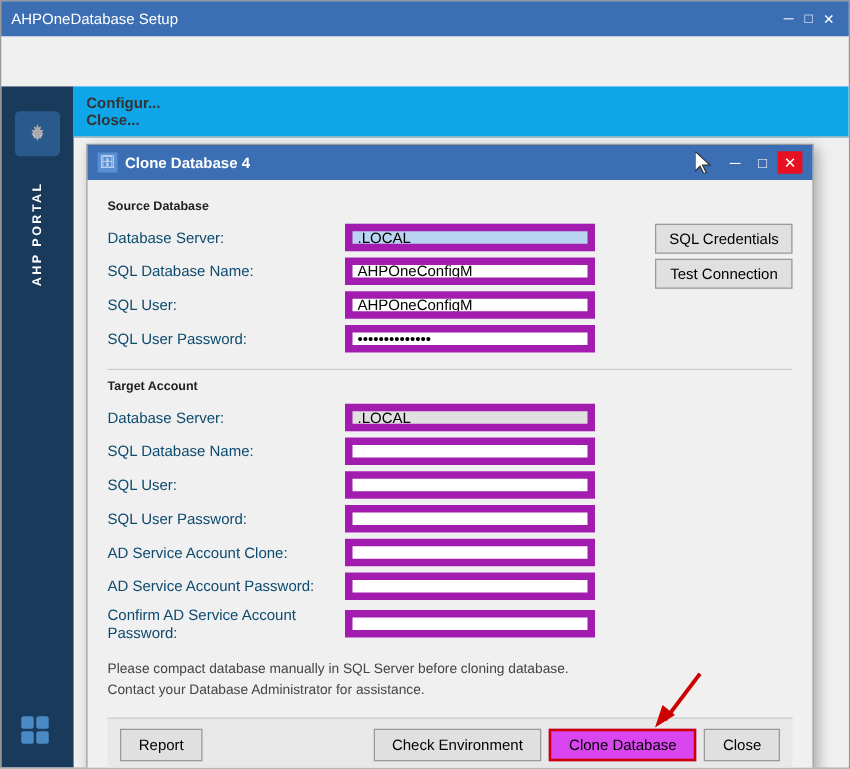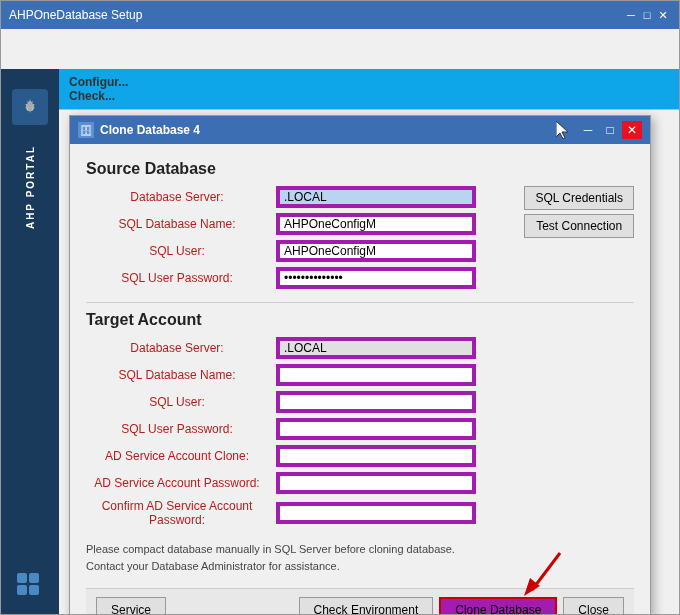--- a/index.html
+++ b/index.html
@@ -155,43 +155,43 @@
       background: #e81123;
     }
 
     .dialog-body {
       padding: 12px 16px 10px;
     }
 
     
     .section-label {
       font-weight: bold;
-      font-size: 16px;
+      font-size: 10px;
       color: #222;
       margin-bottom: 8px;
       margin-top: 4px;
     }
 
     
     .form-row {
       display: flex;
       align-items: center;
       margin-bottom: 5px;
     }
     .form-label {
       width: 190px;
-      text-align: center;
+      text-align: left;
       padding-right: 8px;
-      color: #b91c1c;
+      color: #0c4a6e;
       font-size: 12px;
       flex-shrink: 0;
     }
     .form-input {
       height: 22px;
-      border: 4px solid #a21caf;
+      border: 6px solid #a21caf;
       background: white;
       padding: 2px 4px;
       font-size: 12px;
       outline: none;
     }
     .form-input.source-server {
       width: 200px;
       background: #b8d4f0;
     }
     .form-input.regular {
@@ -245,21 +245,21 @@
     }
     .footer-btn {
       background: #e0e0e0;
       border: 1px solid #999;
       padding: 4px 14px;
       font-size: 12px;
       cursor: pointer;
       height: 26px;
     }
     .footer-btn.primary {
-      background: #a21caf;
+      background: #d946ef;
       border: 2px solid #cc0000;
     }
   </style>
 </head>
 <body>
 
 <div class="outer-window">
 
   <div class="outer-titlebar">
     <span class="title-text">AHPOneDatabase Setup</span>
@@ -286,21 +286,21 @@
           <rect x="14" y="2" width="10" height="10" rx="2" fill="#4a8ac4"></rect>
           <rect x="2" y="14" width="10" height="10" rx="2" fill="#4a8ac4"></rect>
           <rect x="14" y="14" width="10" height="10" rx="2" fill="#4a8ac4"></rect>
         </svg>
       </div>
     </div>
 
     <div class="content-area">
       <div class="content-header">
         <span>Configur...</span><br>
-        <span>Check...</span>
+        <span>Close...</span>
       </div>
 
       <div class="content-main">
 
         <div class="inner-dialog">
 
           <div class="inner-titlebar">
             <div class="title-icon">
               <span>🗄</span>
             </div>
@@ -387,21 +387,21 @@
               <span class="form-label">Confirm AD Service Account Password:</span>
               <input class="form-input regular" type="password" style="">
             </div>
 
             <div class="note-text">
               <div>Please compact database manually in SQL Server before cloning database.</div>
               <div>Contact your Database Administrator for assistance.</div>
             </div>
 
             <div class="dialog-footer">
-              <button class="footer-btn">Service</button>
+              <button class="footer-btn">Report</button>
               <div style="flex:1;"></div>
               <button class="footer-btn">Check Environment</button>
               <div style="position:relative;">
                 <button class="footer-btn primary">Clone Database</button>
                 
                 <svg width="55" height="55" viewBox="0 0 55 55" style="position:absolute; bottom:20px; right:-10px; pointer-events:none;">
                   <line x1="48" y1="5" x2="20" y2="42" stroke="#cc0000" stroke-width="3"></line>
                   <polygon points="12,48 28,38 18,30" fill="#cc0000"></polygon>
                 </svg>
               </div>

